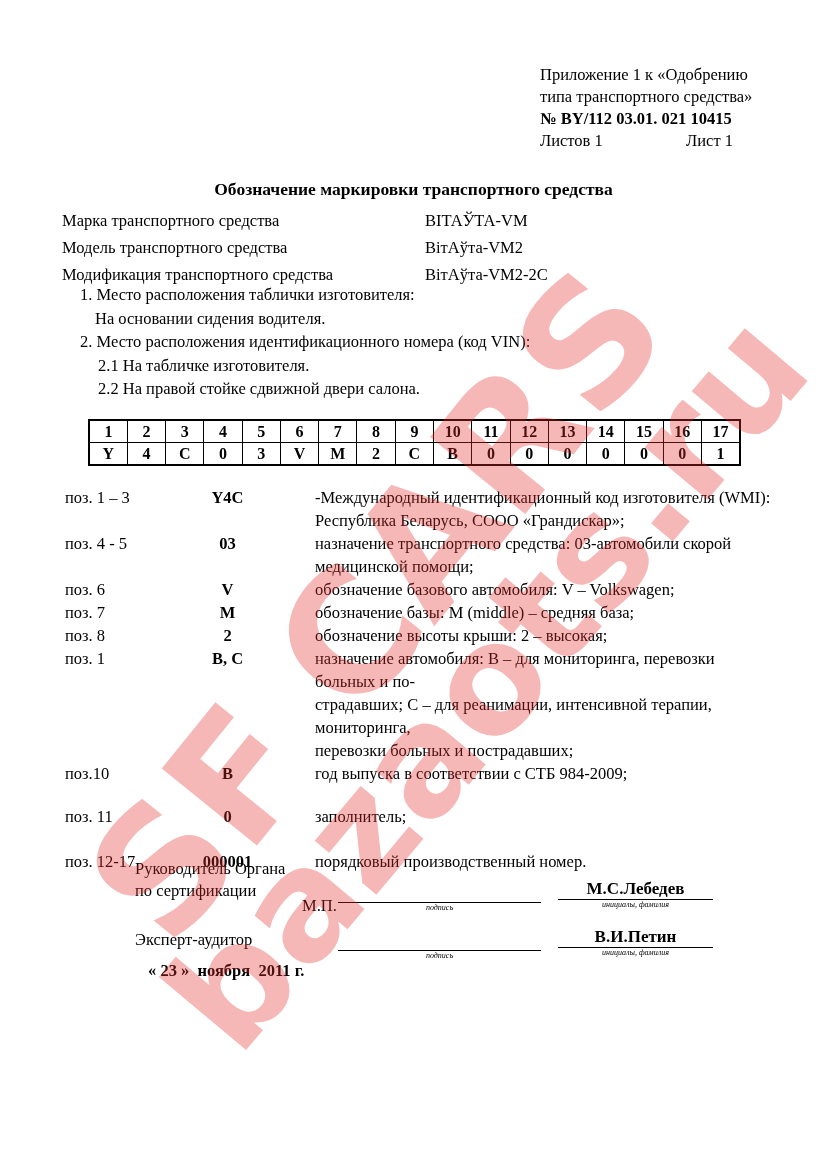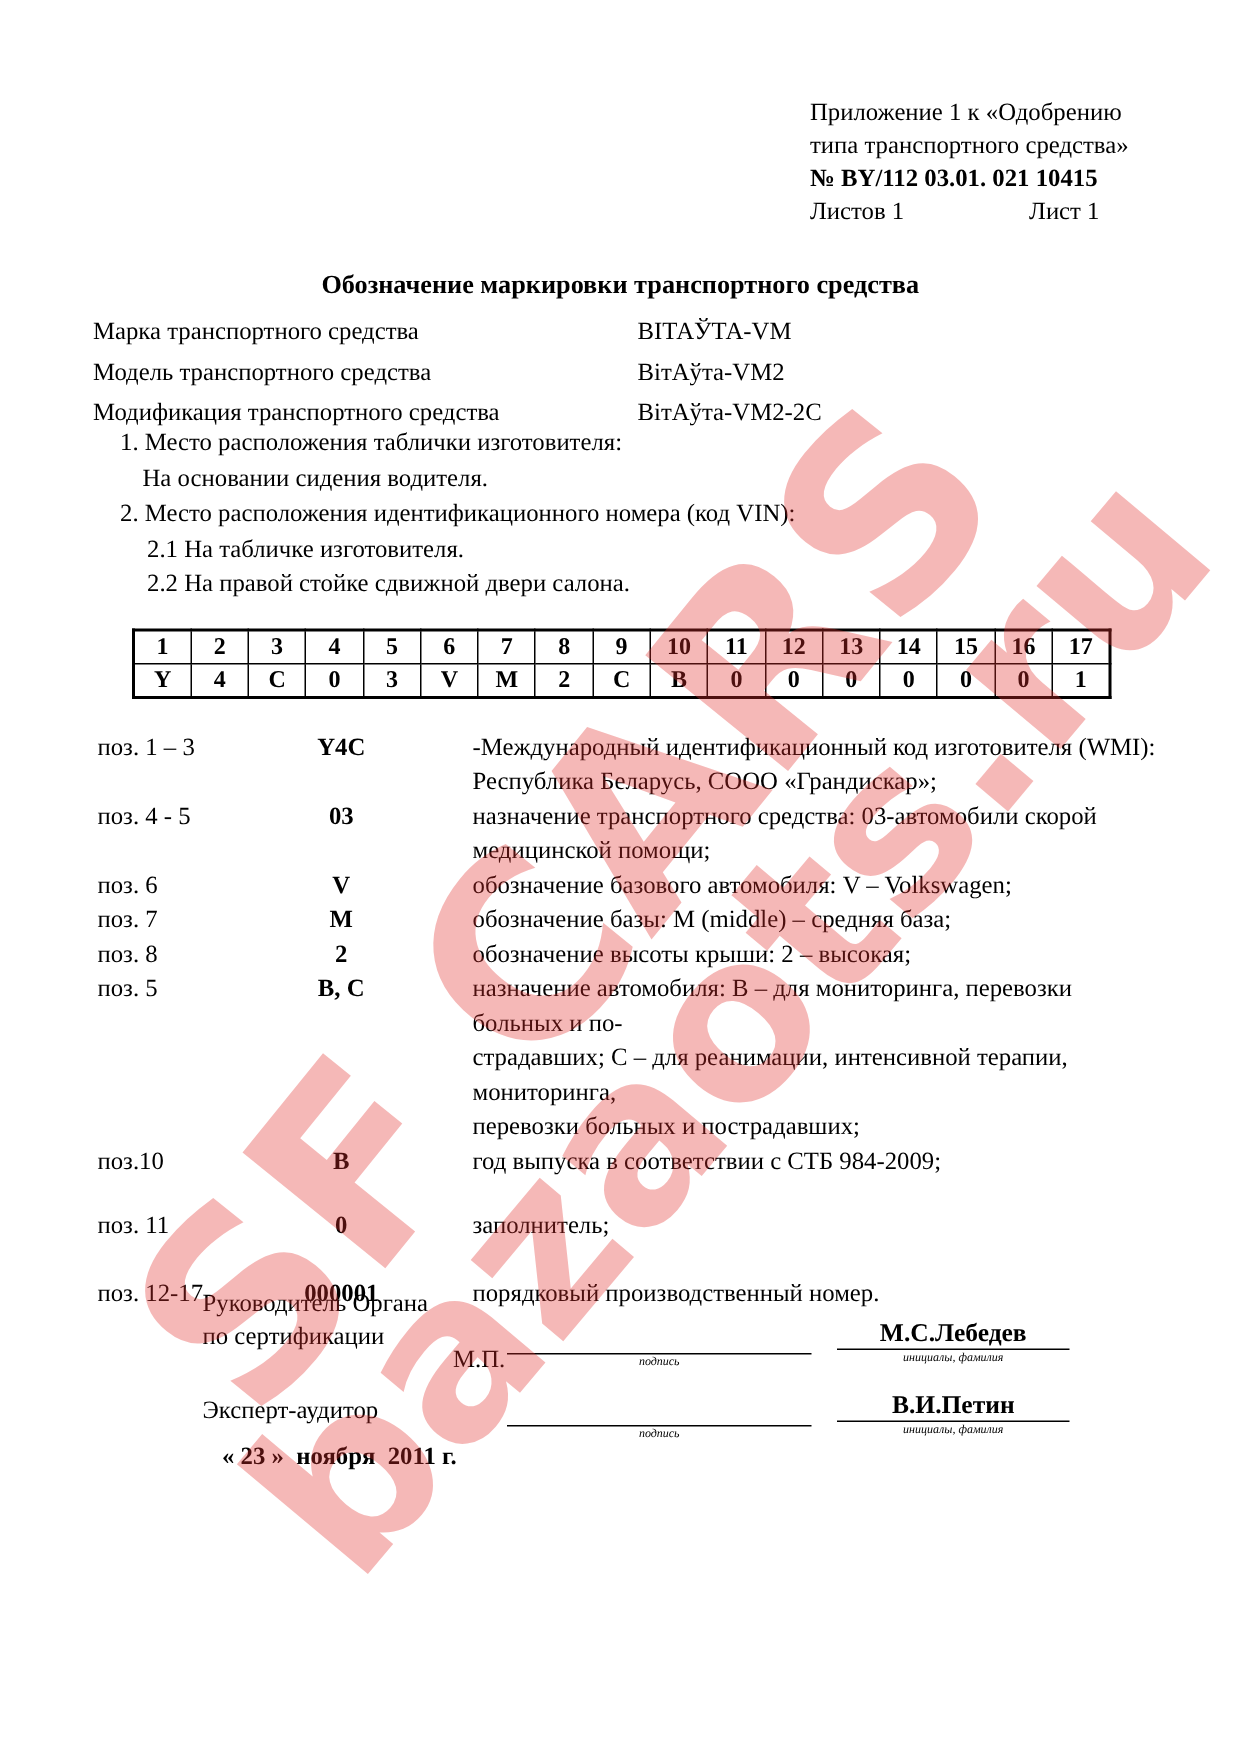--- a/index.html
+++ b/index.html
@@ -178,21 +178,21 @@
       <span class="pos-label">поз. 7</span>
       <span class="pos-code">М</span>
       <span class="pos-desc">обозначение базы: М (middle) – средняя база;</span>
     </div>
     <div class="pos-row">
       <span class="pos-label">поз. 8</span>
       <span class="pos-code">2</span>
       <span class="pos-desc">обозначение высоты крыши: 2 – высокая;</span>
     </div>
     <div class="pos-row">
-      <span class="pos-label">поз. 5</span>
+      <span class="pos-label">поз. 1</span>
       <span class="pos-code">В, С</span>
       <span class="pos-desc">назначение автомобиля: В – для мониторинга, перевозки больных и по-
 страдавших; С – для реанимации, интенсивной терапии, мониторинга,
 перевозки больных и пострадавших;</span>
     </div>
     <div class="pos-row">
       <span class="pos-label">поз.10</span>
       <span class="pos-code">В</span>
       <span class="pos-desc">год выпуска в соответствии с СТБ 984-2009;</span>
     </div>

